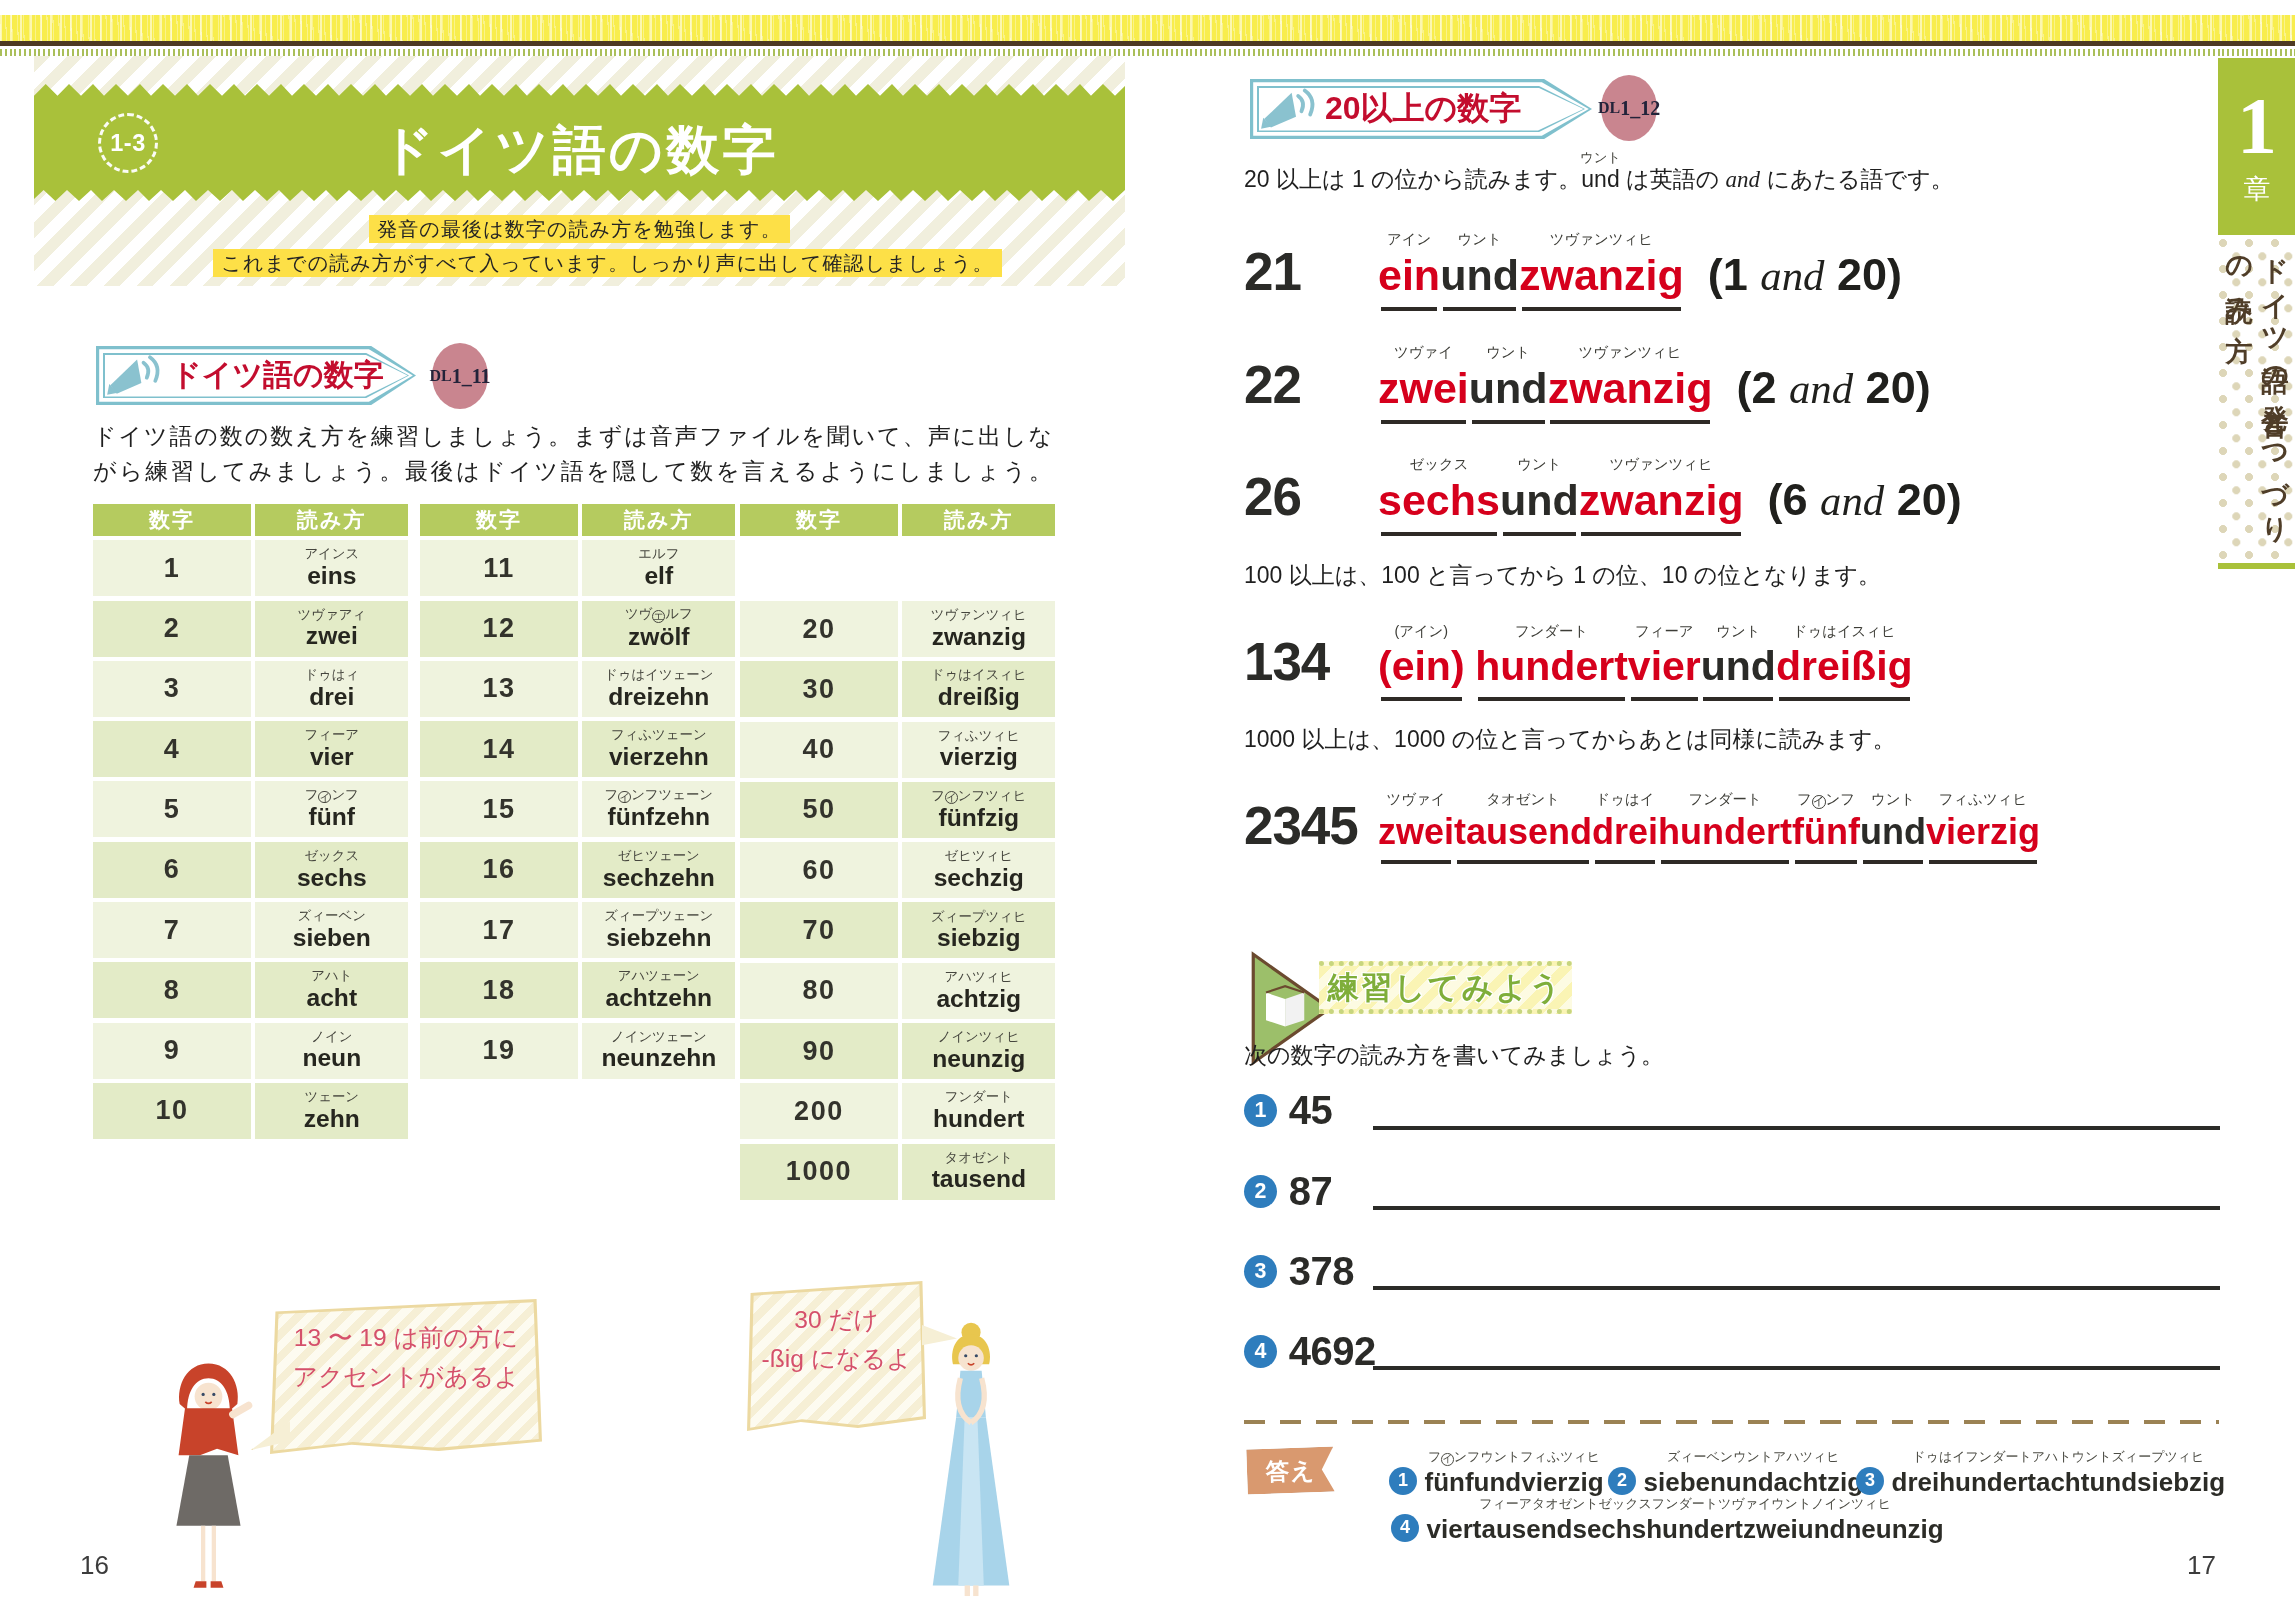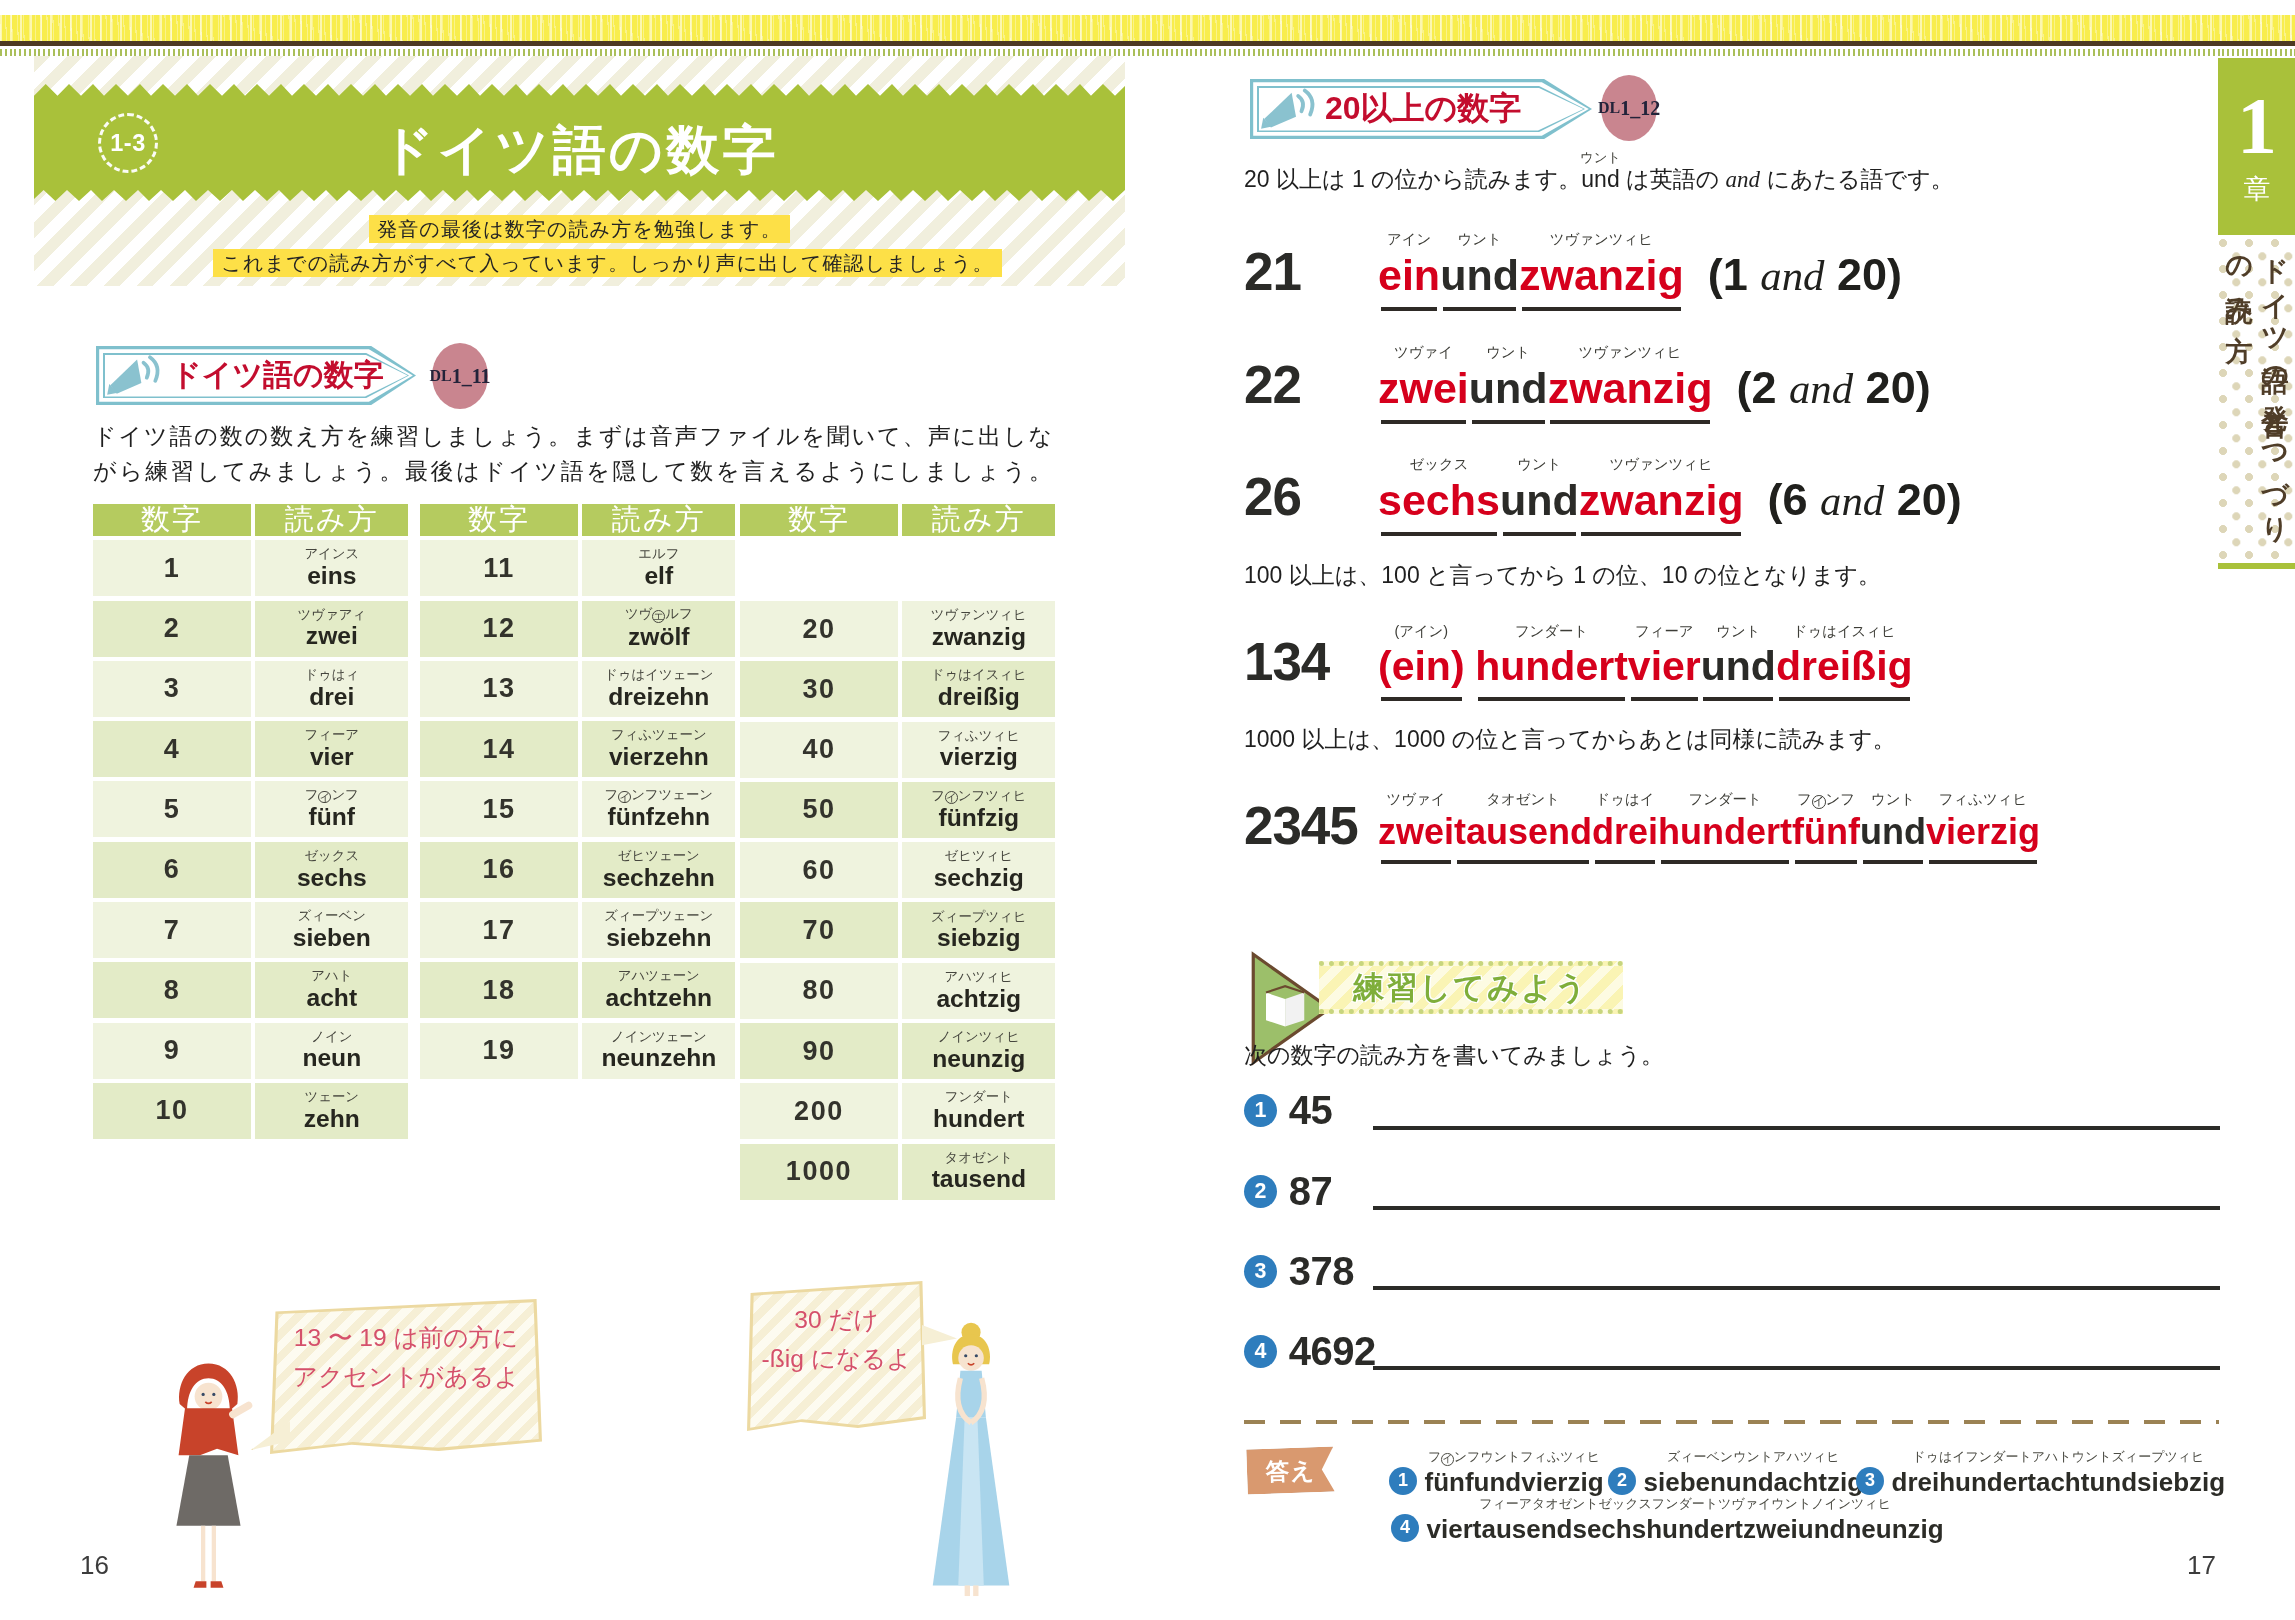--- a/index.html
+++ b/index.html
@@ -43,21 +43,21 @@
   .dl-oval .dl{font-size:16px;font-weight:bold;}
   .dl-oval .ln{width:31px;height:1.6px;background:#23233a;margin:2.1px 0 3.2px 0;}
   .dl-oval .tr{font-size:20px;font-weight:bold;}
 
   .intro{font-size:23px;color:#1f1f1f;width:959px;text-align:justify;text-align-last:justify;}
   .i1{left:93px;top:421px;} .i2{left:93px;top:456px;}
 
   
   .ntable{position:absolute;width:315px;}
   .thead{display:grid;grid-template-columns:158px 153px;gap:4.3px;}
-  .thead div{background:#b5cb5f;color:#ffffff;font-size:29px;font-weight:normal;height:32px;
+  .thead div{background:#b5cb5f;color:#ffffff;font-size:21px;font-weight:bold;height:32px;
     display:flex;align-items:center;justify-content:center;letter-spacing:2.1px;}
   .rows{margin-top:4.3px;display:flex;flex-direction:column;gap:4.3px;}
   .trow{display:grid;grid-template-columns:158px 153px;gap:4.3px;height:56px;}
   .trow .cell{background:#eff3de;display:flex;align-items:center;justify-content:center;}
   .trow.alt .cell{background:#e3ebc7;}
   .cell.num{font-size:27px;font-weight:bold;color:#33332c;letter-spacing:1.6px;}
   .cell.read{flex-direction:column;padding-top:1.1px;}
   .cell.read .furi{font-size:13.4px;color:#46463e;line-height:1.1;}
   .cell.read .de{font-size:24.6px;font-weight:bold;color:#26261f;line-height:1.15;}
   .circ{display:inline-flex;align-items:center;justify-content:center;border:1.1px solid currentColor;
@@ -88,21 +88,21 @@
   .seg.red{color:#d6001c;}
   .seg.gap{margin-right:10.7px;}
   .seg .furi{position:absolute;top:-21.4px;left:50%;transform:translateX(-50%);font-size:14.4px;font-weight:normal;
     color:#3d3d37;white-space:nowrap;}
   .seg::after{content:"";position:absolute;left:2.7px;right:2.7px;bottom:-11.7px;height:3.7px;background:#2e2a26;}
   .note{font-size:45px;font-weight:bold;color:#20201d;margin-left:24px;white-space:nowrap;}
   .note i{font-family:"Liberation Serif",serif;font-weight:normal;font-size:.95em;}
 
   
   .tri-badge{left:1249px;top:950px;}
-  .pr-label{left:1319px;top:961px;width:304px;height:53px;
+  .pr-label{left:1319px;top:961px;width:253px;height:53px;
     background:repeating-linear-gradient(135deg,#faf4b4 0 9.6px,#fdfbe2 9.6px 19px);
     border-top:5.3px dotted #c7d57e;border-bottom:5.3px dotted #c7d57e;box-sizing:border-box;
     display:flex;align-items:center;justify-content:center;color:#7fae3a;font-size:31px;font-weight:bold;letter-spacing:2.1px;
     text-shadow:1.1px 1.1px 0 #ffffff,-1.1px 1.1px 0 #ffffff,1.1px -1.1px 0 #ffffff,-1.1px -1.1px 0 #ffffff;}
   .pitem{position:absolute;left:1244px;display:flex;align-items:center;gap:11.7px;}
   .bluedot{width:33px;height:33px;border-radius:50%;background:#2e7dbd;color:#fff;display:flex;
     align-items:center;justify-content:center;font-size:21.4px;font-weight:bold;}
   .pnum{font-size:40px;font-weight:bold;color:#2b2b28;letter-spacing:-0.5px;}
   .aline{position:absolute;height:3.7px;background:#2b2b28;width:847px;left:1373px;}
   .dashsep{left:1244px;top:1420px;width:975px;height:4.3px;

